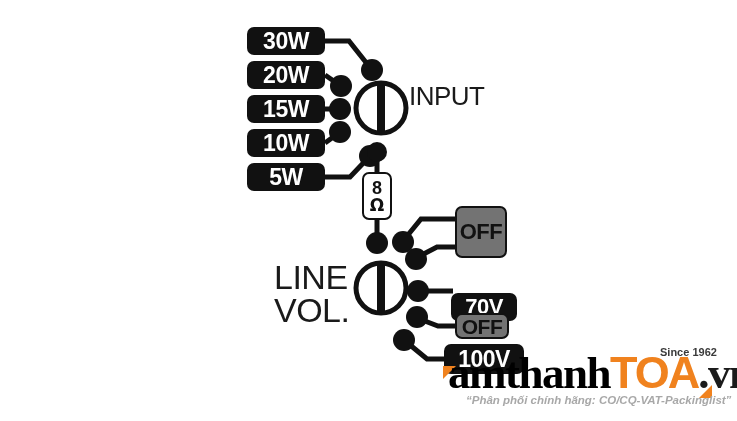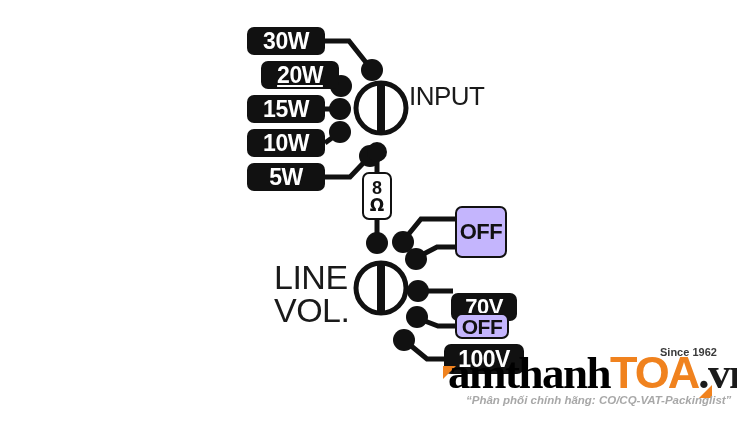--- a/index.html
+++ b/index.html
@@ -42,30 +42,30 @@
     letter-spacing: -0.5px;
     white-space: nowrap;
     line-height: 1;
   }
   .chip.dark {
     background: #111111;
     color: #ffffff;
     border-radius: 7px;
   }
   .chip.light {
-    background: #c4b5fd;
+    background: #737373;
     color: #111111;
     border: 2.5px solid #111111;
     border-radius: 7px;
   }
 
   .w-chip { width: 78px; height: 28px; font-size: 23px; }
 
   #chip-30w { left: 247px; top: 27px; }
-  #chip-20w { left: 261px; top: 61px; text-decoration: underline; }
+  #chip-20w { left: 247px; top: 61px; }
   #chip-15w { left: 247px; top: 95px; }
   #chip-10w { left: 247px; top: 129px; }
   #chip-5w  { left: 247px; top: 163px; }
 
   #chip-off-top {
     left: 455px; top: 206px;
     width: 52px; height: 52px;
     font-size: 22px;
     border-width: 2.5px;
   }

